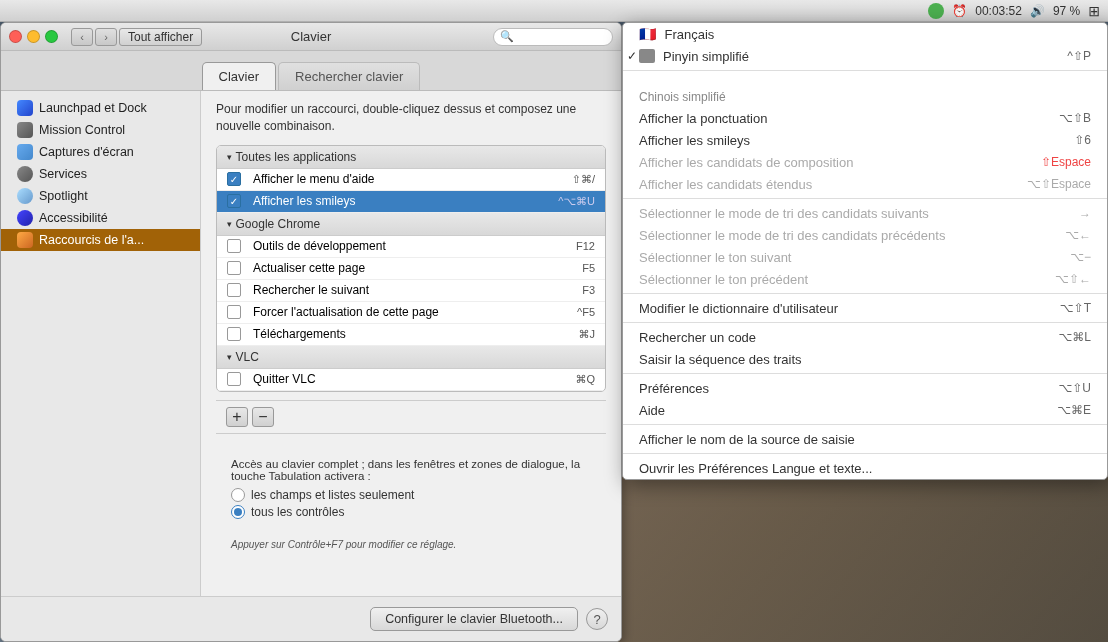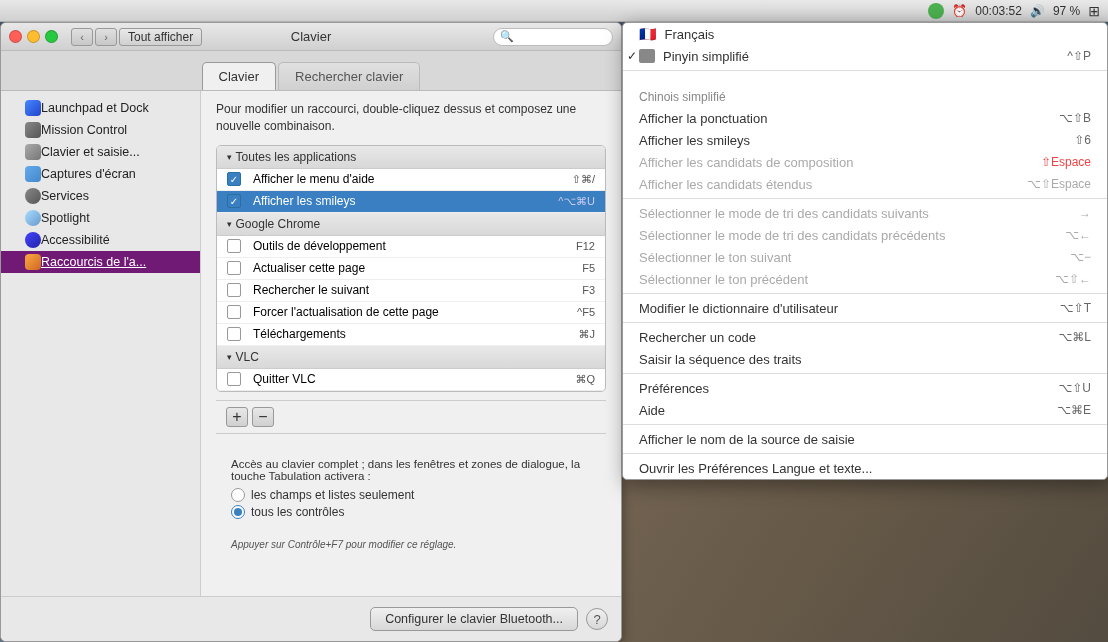--- a/index.html
+++ b/index.html
@@ -178,29 +178,29 @@
       min-width: 200px;
       background: #e8e8e8;
       border-right: 1px solid #ccc;
       overflow-y: auto;
       padding: 6px 0;
     }
     .sidebar-item {
       height: 22px;
       display: flex;
       align-items: center;
-      padding: 0 24px;
+      padding: 0 16px;
+      gap: 6px;
       cursor: pointer;
       font-size: 12.5px;
       color: #222;
     }
     .sidebar-item.selected {
-      background: #701a75;
+      background: #a16207;
       color: white;
-      text-decoration: underline;
     }
     .sidebar-icon {
       width: 16px;
       height: 16px;
       flex-shrink: 0;
       display: flex;
       align-items: center;
       justify-content: center;
     }
     .icon-launchpad { background: linear-gradient(135deg, #4488ff, #2244cc); border-radius: 4px; }
@@ -516,24 +516,20 @@
     <div class="sidebar">
       <div class="sidebar-item">
         <div class="sidebar-icon icon-launchpad"></div>
         <span>Launchpad et Dock</span>
       </div>
       <div class="sidebar-item">
         <div class="sidebar-icon icon-mission"></div>
         <span>Mission Control</span>
       </div>
       <div class="sidebar-item">
-        <div class="sidebar-icon icon-keyboard"></div>
-        <span>Clavier et saisie...</span>
-      </div>
-      <div class="sidebar-item">
         <div class="sidebar-icon icon-screenshot"></div>
         <span>Captures d'écran</span>
       </div>
       <div class="sidebar-item">
         <div class="sidebar-icon icon-services"></div>
         <span>Services</span>
       </div>
       <div class="sidebar-item">
         <div class="sidebar-icon icon-spotlight"></div>
         <span>Spotlight</span>

